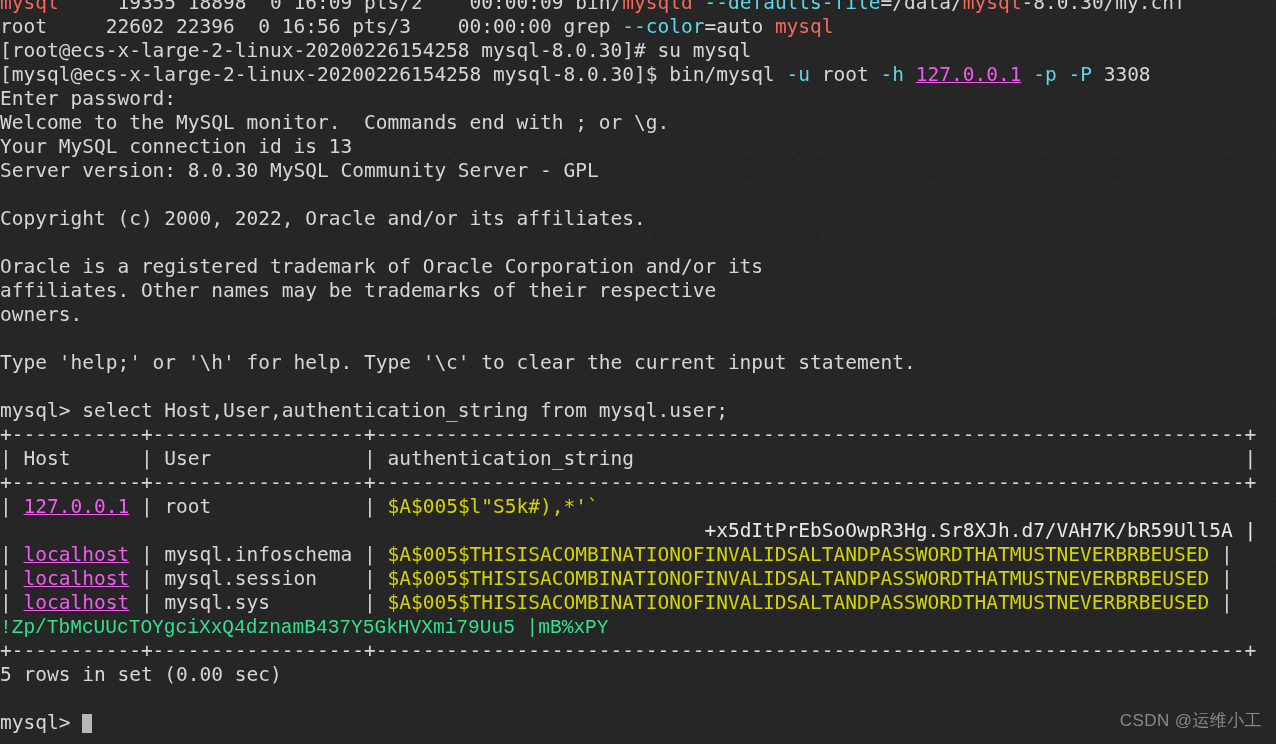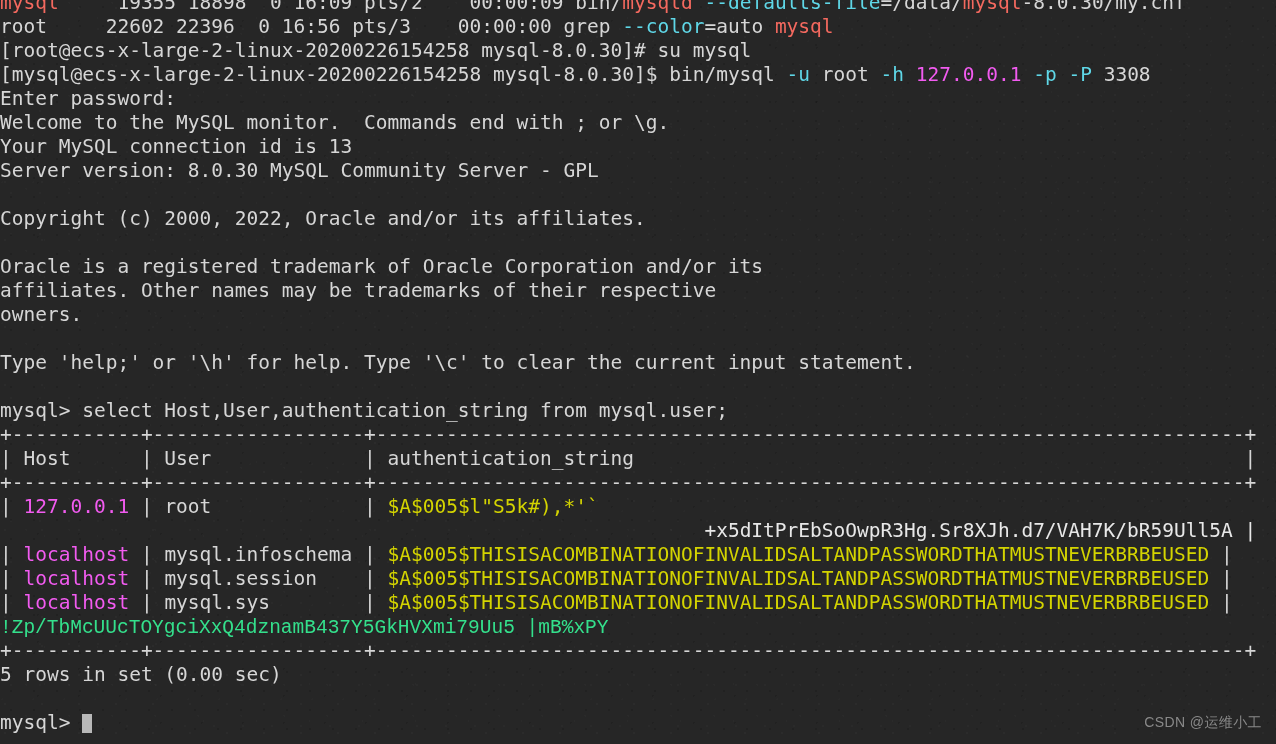--- a/index.html
+++ b/index.html
@@ -46,40 +46,40 @@
 
   .line {
     height: 24px;
     white-space: pre;
   }
 
   
   .c-def   { color: #d6d6d6; }
   .c-red   { color: #f4695f; }
   .c-cyan  { color: #5fd7e7; }
-  .c-mag   { color: #f25bf0; }
+  .c-mag   { color: #f25bf0; text-decoration: underline; }
   .c-yel   { color: #d4d400; }
   .c-grn   { color: #34e08c; font-family: Liberation Mono, monospace; }
   .c-white { color: #e8e8e8; }
 
   .cursor {
     display: inline-block;
     width: 10px;
     height: 19px;
     background: #b8b8b8;
     vertical-align: -4px;
   }
 
   #watermark {
     position: absolute;
     right: 14px;
     bottom: 12px;
     color: #9a9a9a;
     font-family: "Liberation Sans", "DejaVu Sans", sans-serif;
-    font-size: 14px;
+    font-size: 17px;
     letter-spacing: 0.4px;
     opacity: 0.85;
     user-select: none;
   }
 </style>
 </head>
 <body>
 
 <div id="terminal">
   <div id="screen"><div class="line"><span class="c-red">mysql</span><span class="c-def">     19355 18898  0 16:09 pts/2    00:00:09 bin/</span><span class="c-red">mysqld</span><span class="c-def"> </span><span class="c-cyan">--defaults-file</span><span class="c-def">=/data/</span><span class="c-red">mysql</span><span class="c-def">-8.0.30/my.cnf</span></div><div class="line"><span class="c-def">root     22602 22396  0 16:56 pts/3    00:00:00 grep </span><span class="c-cyan">--color</span><span class="c-def">=auto </span><span class="c-red">mysql</span></div><div class="line"><span class="c-def">[root@ecs-x-large-2-linux-20200226154258 mysql-8.0.30]# su mysql</span></div><div class="line"><span class="c-def">[mysql@ecs-x-large-2-linux-20200226154258 mysql-8.0.30]$ bin/mysql </span><span class="c-cyan">-u</span><span class="c-def"> root </span><span class="c-cyan">-h</span><span class="c-def"> </span><span class="c-mag">127.0.0.1</span><span class="c-def"> </span><span class="c-cyan">-p</span><span class="c-def"> </span><span class="c-cyan">-P</span><span class="c-def"> 3308</span></div><div class="line"><span class="c-def">Enter password:</span></div><div class="line"><span class="c-def">Welcome to the MySQL monitor.  Commands end with ; or \g.</span></div><div class="line"><span class="c-def">Your MySQL connection id is 13</span></div><div class="line"><span class="c-def">Server version: 8.0.30 MySQL Community Server - GPL</span></div><div class="line"><span class="c-def"></span></div><div class="line"><span class="c-def">Copyright (c) 2000, 2022, Oracle and/or its affiliates.</span></div><div class="line"><span class="c-def"></span></div><div class="line"><span class="c-def">Oracle is a registered trademark of Oracle Corporation and/or its</span></div><div class="line"><span class="c-def">affiliates. Other names may be trademarks of their respective</span></div><div class="line"><span class="c-def">owners.</span></div><div class="line"><span class="c-def"></span></div><div class="line"><span class="c-def">Type 'help;' or '\h' for help. Type '\c' to clear the current input statement.</span></div><div class="line"><span class="c-def"></span></div><div class="line"><span class="c-def">mysql&gt; select Host,User,authentication_string from mysql.user;</span></div><div class="line"><span class="c-def">+-----------+------------------+--------------------------------------------------------------------------+</span></div><div class="line"><span class="c-def">| Host      | User             | authentication_string                                                    |</span></div><div class="line"><span class="c-def">+-----------+------------------+--------------------------------------------------------------------------+</span></div><div class="line"><span class="c-def">| </span><span class="c-mag">127.0.0.1</span><span class="c-def"> | root             | </span><span class="c-yel">$A$005$l"S5k#),*'`</span></div><div class="line"><span class="c-def">                                                            </span><span class="c-white">+x5dItPrEbSoOwpR3Hg.Sr8XJh.d7/VAH7K/bR59Ull5A |</span></div><div class="line"><span class="c-def">| </span><span class="c-mag">localhost</span><span class="c-def"> | mysql.infoschema | </span><span class="c-yel">$A$005$THISISACOMBINATIONOFINVALIDSALTANDPASSWORDTHATMUSTNEVERBRBEUSED</span><span class="c-def"> |</span></div><div class="line"><span class="c-def">| </span><span class="c-mag">localhost</span><span class="c-def"> | mysql.session    | </span><span class="c-yel">$A$005$THISISACOMBINATIONOFINVALIDSALTANDPASSWORDTHATMUSTNEVERBRBEUSED</span><span class="c-def"> |</span></div><div class="line"><span class="c-def">| </span><span class="c-mag">localhost</span><span class="c-def"> | mysql.sys        | </span><span class="c-yel">$A$005$THISISACOMBINATIONOFINVALIDSALTANDPASSWORDTHATMUSTNEVERBRBEUSED</span><span class="c-def"> |</span></div><div class="line"><span class="c-grn">!Zp/TbMcUUcTOYgciXxQ4dznamB437Y5GkHVXmi79Uu5 |mB%xPY</span></div><div class="line"><span class="c-def">+-----------+------------------+--------------------------------------------------------------------------+</span></div><div class="line"><span class="c-def">5 rows in set (0.00 sec)</span></div><div class="line"><span class="c-def"></span></div><div class="line"><span class="c-def">mysql&gt; </span><span class="cursor"></span></div></div>

